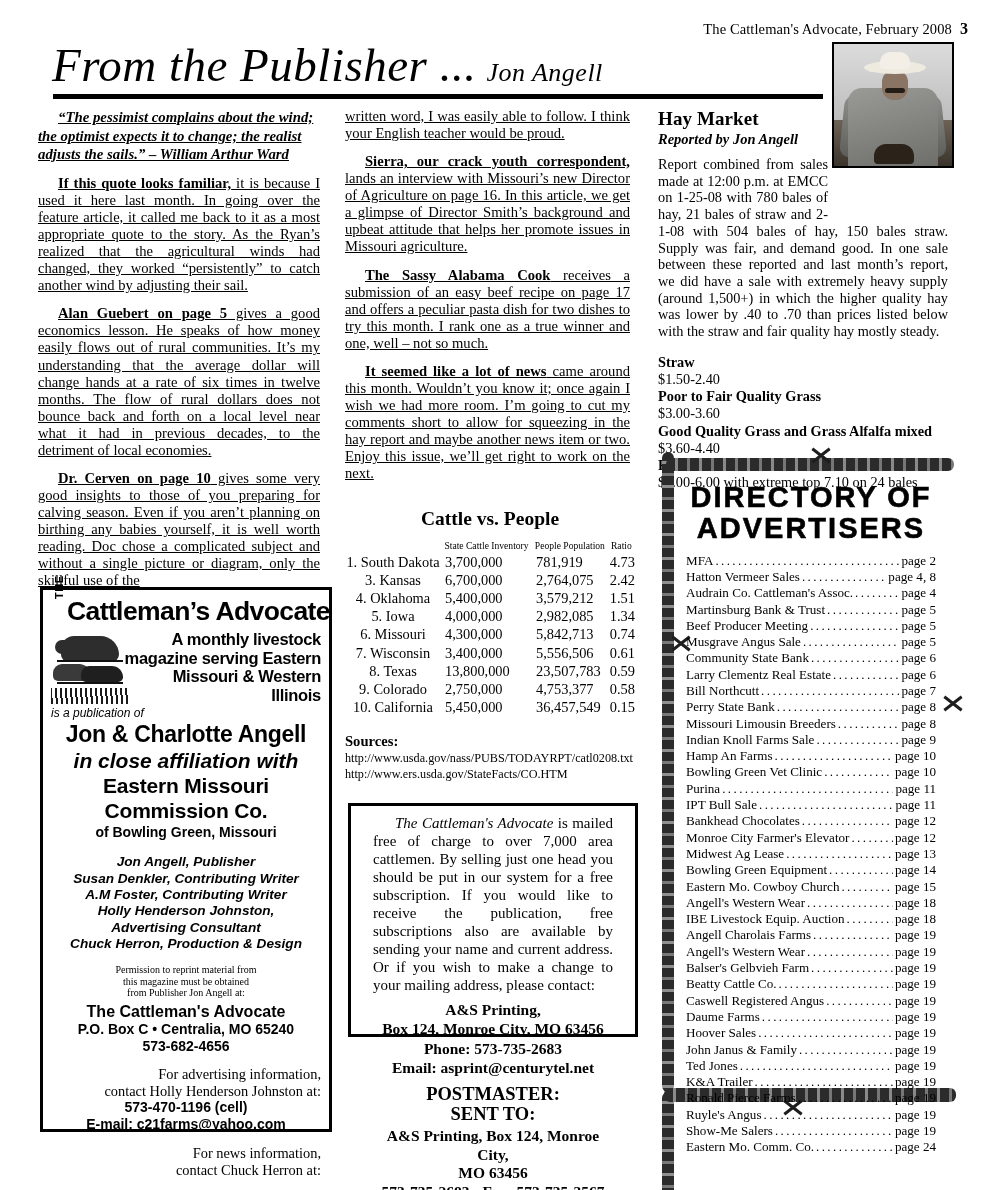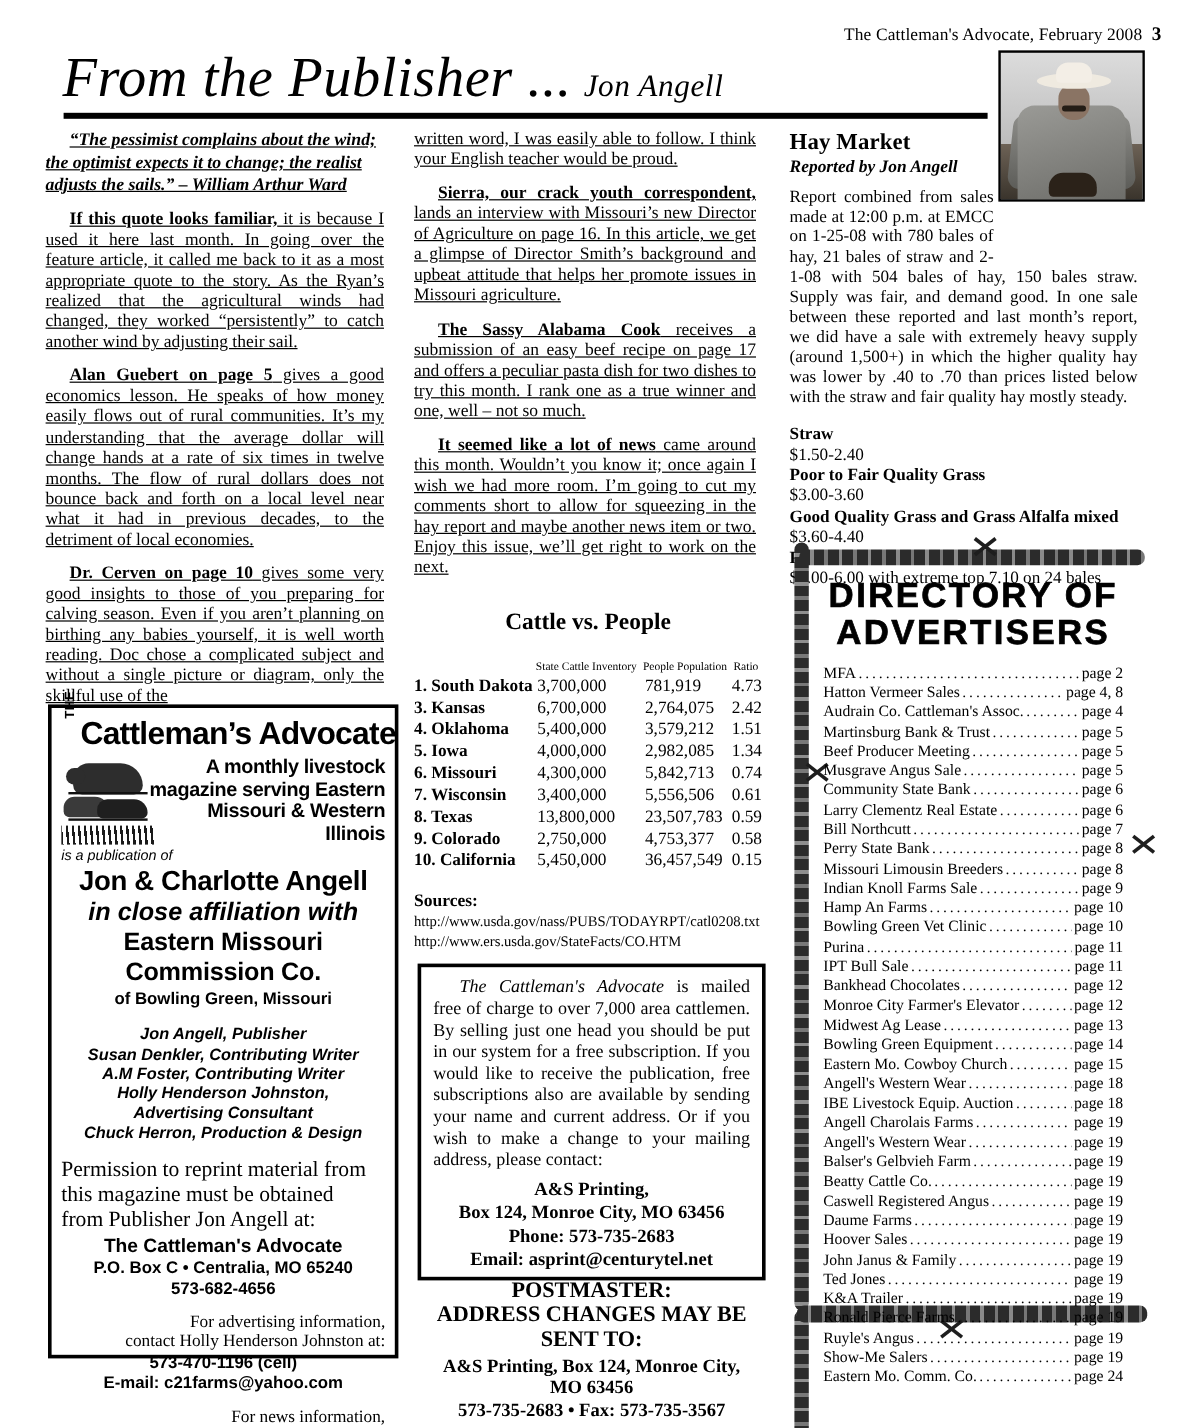--- a/index.html
+++ b/index.html
@@ -68,38 +68,38 @@
   .hay-title{font-size:19px;font-weight:bold;letter-spacing:.1px;}
   .hay-sub{font-size:14.5px;font-weight:bold;font-style:italic;margin-top:1px;}
   .hay-body{font-size:14.3px;line-height:1.17;text-align:justify;margin-top:8px;}
   .hay-float{float:right;width:120px;height:62px;shape-outside:border-box;}
   .hay-prices{margin-top:14px;font-size:14.3px;line-height:1.2;}
   .hay-prices .k{font-weight:bold;}
   .hay-prices .v{font-weight:normal;}
 
   
   #cattle{position:absolute;left:345px;top:508px;width:290px;}
-  .tbl-title{text-align:center;font-size:19.5px;font-weight:bold;margin-bottom:20px;}
+  .tbl-title{text-align:center;font-size:19.5px;font-weight:bold;margin-bottom:10px;}
   table.cattle{width:100%;border-collapse:collapse;font-size:14.4px;}
   table.cattle th{
     font-size:9.6px;font-weight:normal;padding:0 0 2px 0;text-align:center;
     white-space:nowrap;
   }
   table.cattle th.blank{width:96px;}
   table.cattle td{padding:0.6px 0;white-space:nowrap;}
-  table.cattle td.state{text-align:left;font-weight:bold;}
+  table.cattle td.state{text-align:center;}
   table.cattle td.num{text-align:left;padding-left:4px;}
   table.cattle td.ratio{text-align:right;}
   .sources-h{font-weight:bold;font-size:14.6px;margin-top:16px;}
   .sources-u{font-size:12.2px;line-height:1.35;word-break:break-all;}
 
   
   .boxad{position:absolute;border:3px solid #000;background:#fff;box-sizing:border-box;}
   #adLeft{left:40px;top:587px;width:292px;height:545px;padding:6px 8px;}
-  #adMid{left:348px;top:803px;width:290px;height:264px;padding:8px 10px;box-sizing:border-box;}
+  #adMid{left:348px;top:803px;width:290px;height:234px;padding:8px 22px;box-sizing:border-box;}
 
   .ca-head{position:relative;height:34px;}
   .ca-the{
     position:absolute;left:2px;top:3px;font-size:11px;font-weight:bold;
     font-family:"Liberation Sans",sans-serif;
     transform:rotate(-90deg);transform-origin:left top;
     white-space:nowrap;letter-spacing:.5px;
   }
   .ca-title{
     font-family:"Liberation Sans",sans-serif;font-weight:bold;font-size:26.5px;
@@ -130,21 +130,21 @@
   .ca-names{font-family:"Liberation Sans",sans-serif;font-weight:bold;font-size:23px;
     text-align:center;letter-spacing:-.3px;margin-top:1px;}
   .ca-aff{font-style:italic;font-weight:bold;font-size:21px;text-align:center;
     font-family:"Liberation Sans",sans-serif;margin-top:1px;}
   .ca-emcc{font-family:"Liberation Sans",sans-serif;font-weight:bold;font-size:21px;
     text-align:center;line-height:1.08;margin-top:2px;letter-spacing:-.2px;}
   .ca-city{font-family:"Liberation Sans",sans-serif;font-weight:bold;font-size:14px;
     text-align:center;margin-top:2px;}
   .ca-staff{font-family:"Liberation Sans",sans-serif;font-weight:bold;font-style:italic;
     font-size:13.6px;text-align:center;line-height:1.2;margin-top:14px;}
-  .ca-perm{font-size:18px;text-align:left;line-height:1.15;margin-top:12px;}
+  .ca-perm{font-size:10px;text-align:center;line-height:1.15;margin-top:12px;}
   .ca-bold-s{font-family:"Liberation Sans",sans-serif;font-weight:bold;font-size:16px;
     text-align:center;margin-top:4px;}
   .ca-bold-s2{font-family:"Liberation Sans",sans-serif;font-weight:bold;font-size:14px;
     text-align:center;line-height:1.2;}
   .ca-blk{font-size:14.4px;text-align:right;line-height:1.15;margin-top:12px;}
 
   .mid-p{font-size:15px;line-height:1.2;text-align:justify;text-indent:22px;margin:0;}
   .mid-c{text-align:center;font-weight:bold;font-size:15.5px;line-height:1.25;margin-top:6px;}
   .mid-pm{text-align:center;font-weight:bold;font-size:18.5px;line-height:1.12;margin-top:6px;}
   .mid-pm2{text-align:center;font-weight:bold;font-size:15.5px;line-height:1.2;margin-top:2px;}
@@ -369,21 +369,20 @@
 
   </div>
 
   <div class="boxad" id="adMid">
     <p class="mid-p"><i>The Cattleman's Advocate</i><span> is mailed free of charge to over 7,000 area cattlemen. By selling just one head you should be put in our system for a free subscription. If you would like to receive the publication, free subscriptions also are available by sending your name and current address. Or if you wish to make a change to your mailing address, please contact:</span></p>
     <div class="mid-c">A&amp;S Printing,</div>
     <div class="mid-c" style="margin-top:0">Box 124, Monroe City, MO 63456</div>
     <div class="mid-c" style="margin-top:0">Phone: 573-735-2683</div>
     <div class="mid-c" style="margin-top:0">Email: asprint@centurytel.net</div>
     <div class="mid-pm">POSTMASTER:</div>
-    <div class="mid-pm" style="margin-top:0">ADDRESS CHANGES MAY BE</div>
     <div class="mid-pm" style="margin-top:0">SENT TO:</div>
     <div class="mid-pm2">A&amp;S Printing, Box 124, Monroe City,</div>
     <div class="mid-pm2" style="margin-top:0">MO 63456</div>
     <div class="mid-pm2" style="margin-top:0">573-735-2683 • Fax: 573-735-3567</div>
   </div>
 
   <div id="dir">
     <div class="wire wire-top"></div>
     <div class="wire-l"></div>
     <div class="wire-r"></div>

